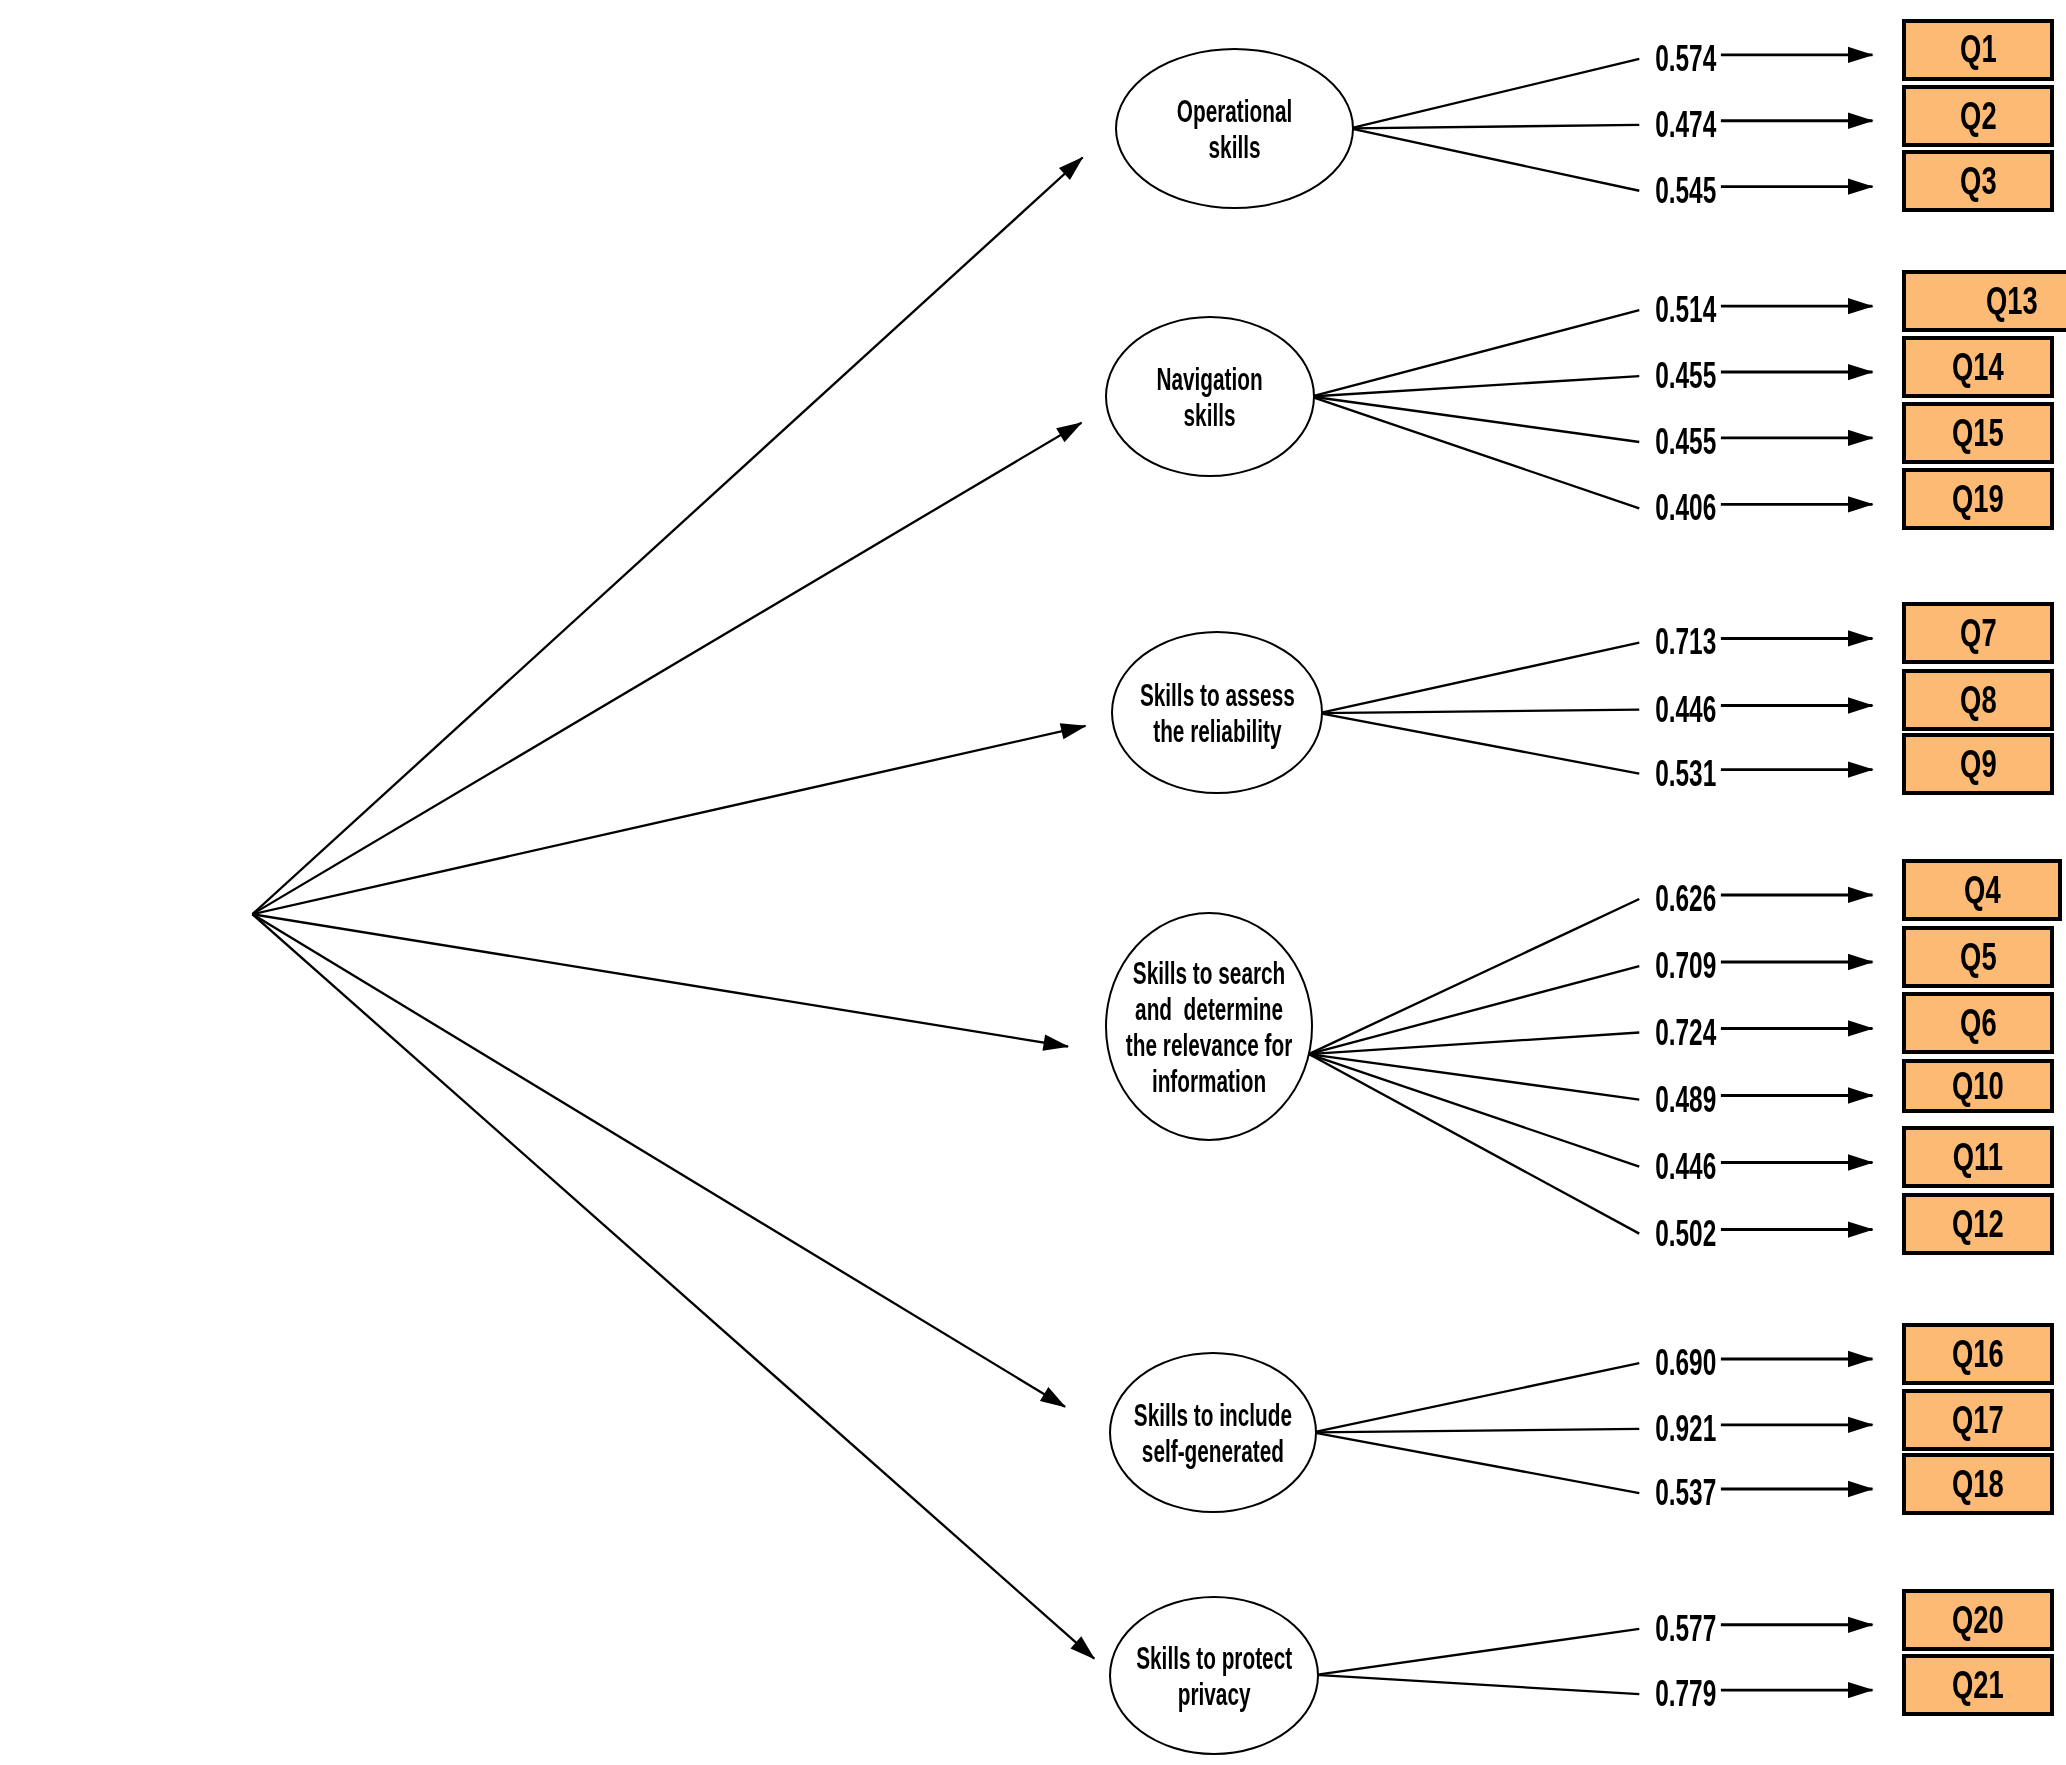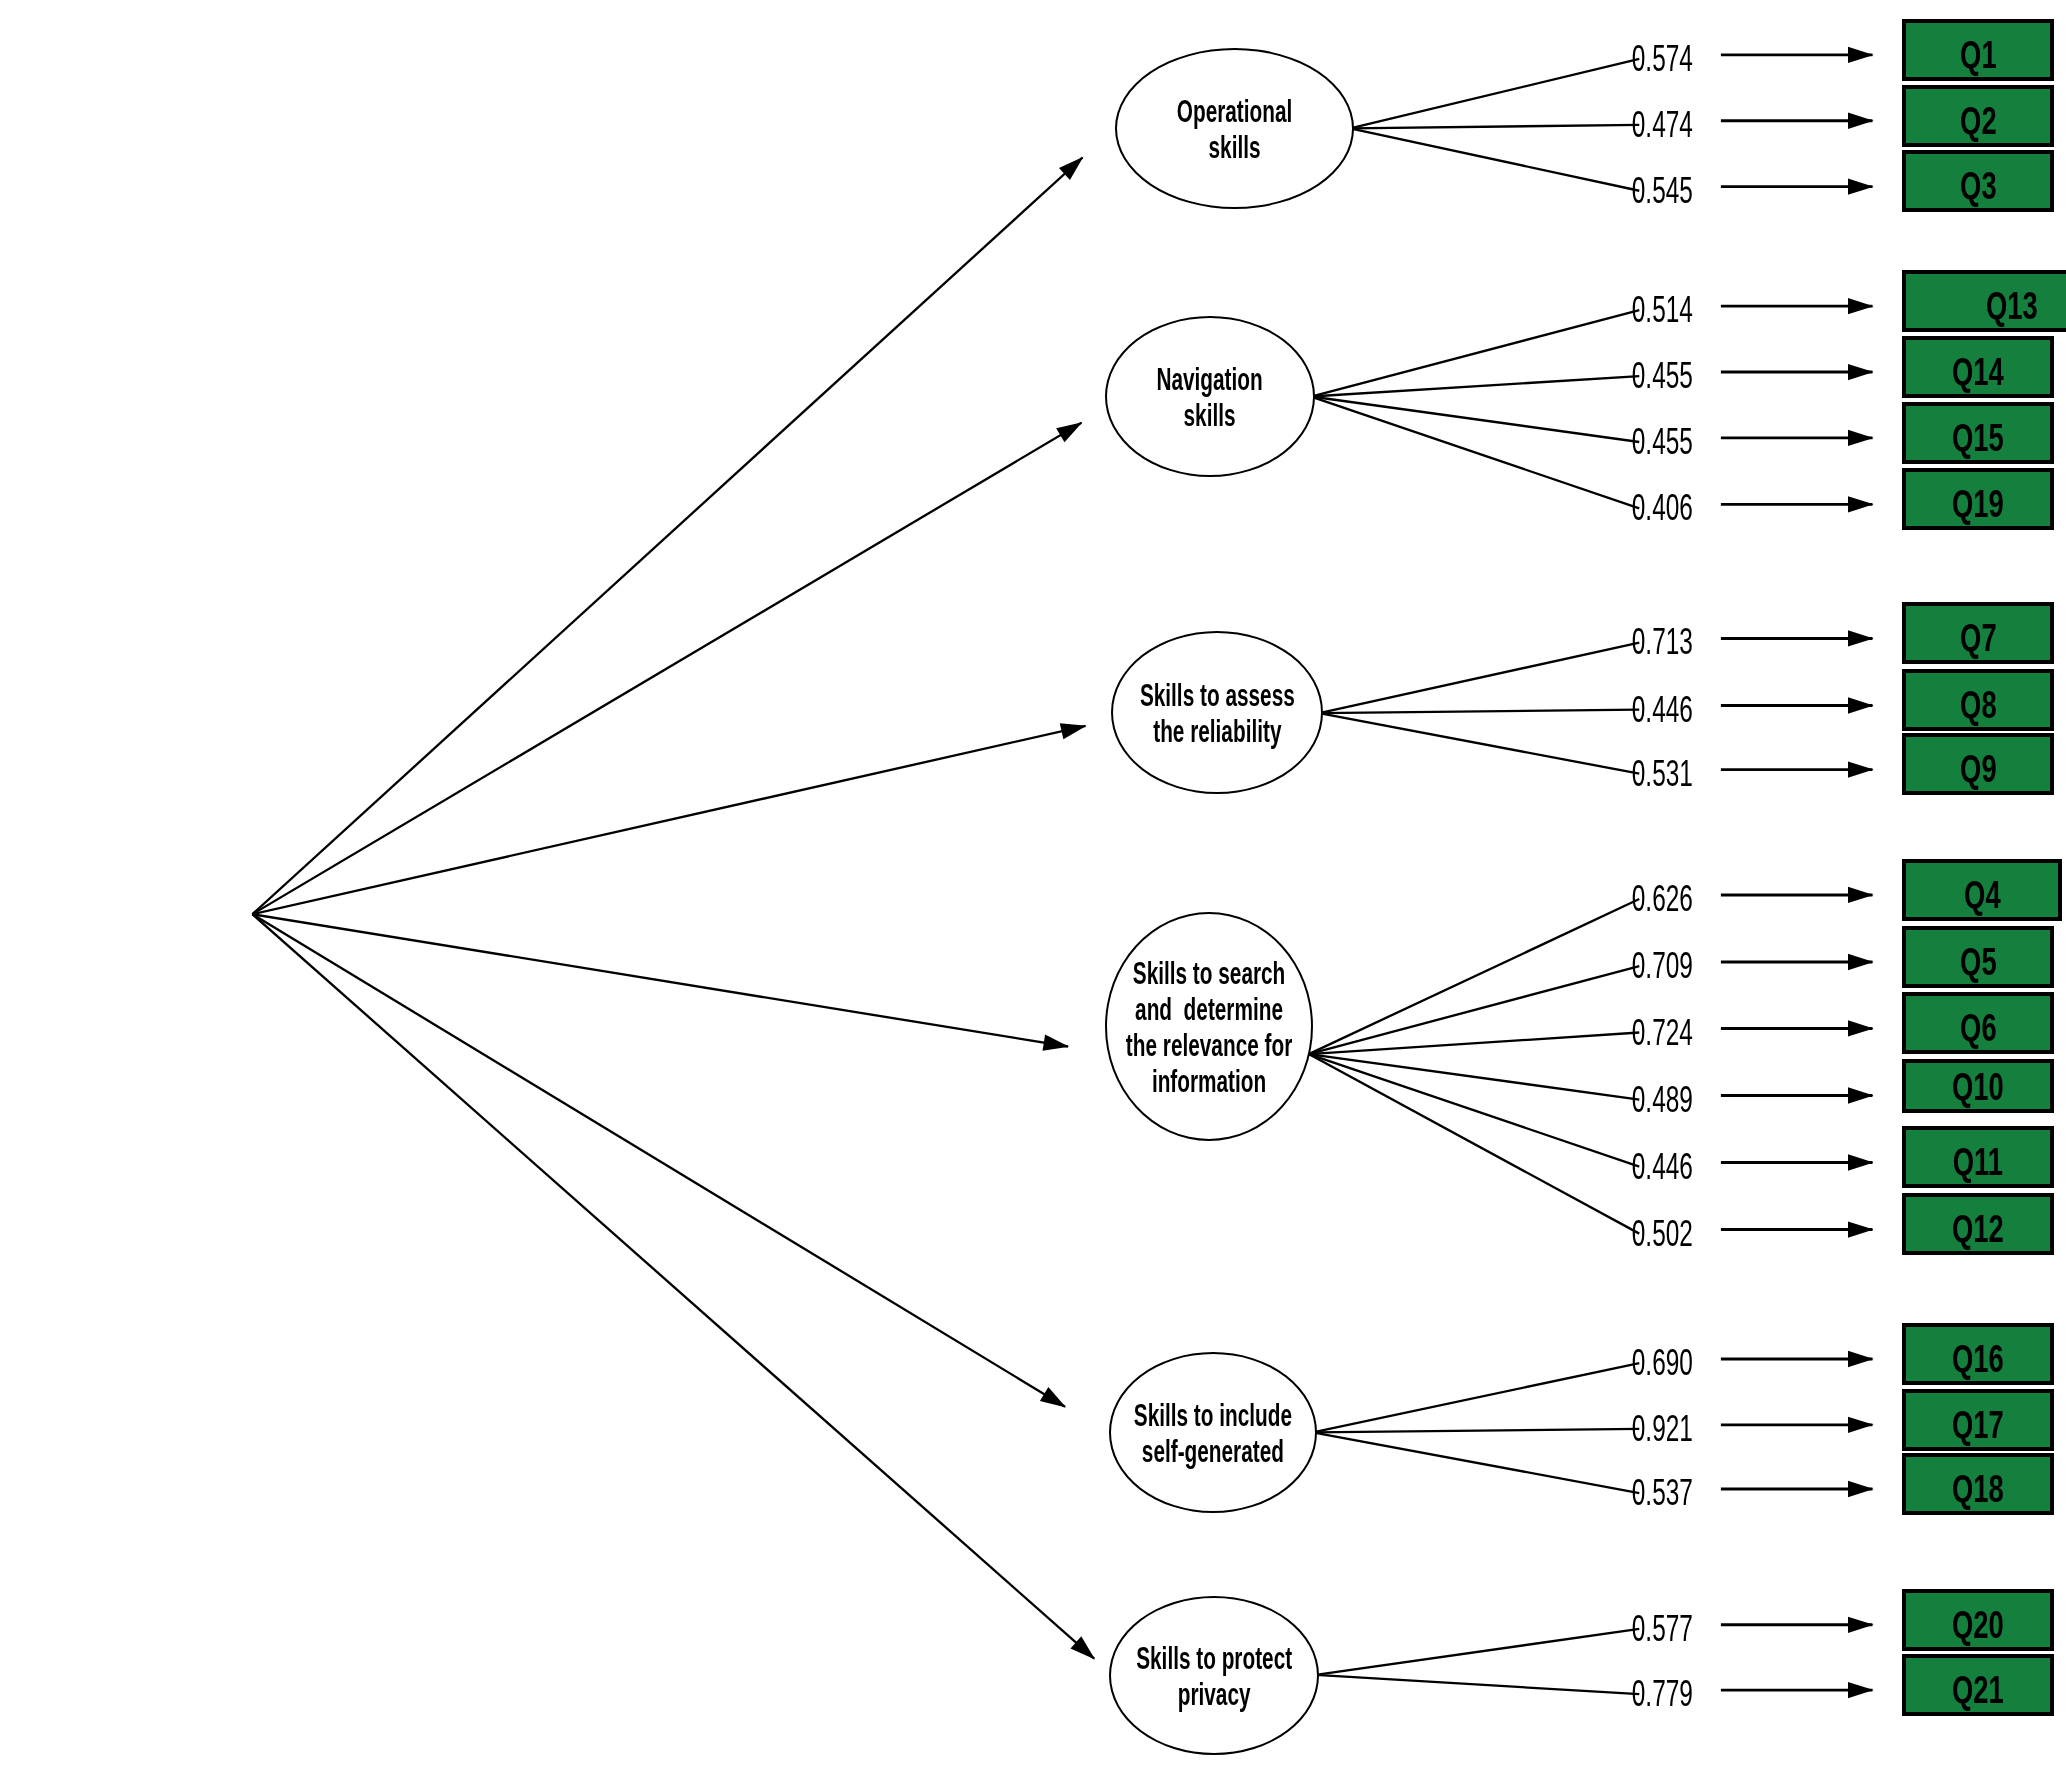--- a/index.html
+++ b/index.html
@@ -29,40 +29,40 @@
     color: #000;
     text-align: center;
     transform: scaleX(0.66);
     transform-origin: 50% 50%;
   }
   .lbl-line { display: block; white-space: pre; }
   .qbox {
     position: absolute;
     box-sizing: border-box;
     border: 4.1px solid #000;
-    background: #15803d;
+    background: #fdba74;
     display: flex;
-    align-items: flex-end;
+    align-items: center;
     justify-content: center;
   }
   .qtxt {
     font-weight: bold;
     font-size: 38px;
     color: #000;
     transform: scaleX(0.72);
     transform-origin: 50% 50%;
     white-space: pre;
   }
   .num {
     position: absolute;
     width: 128px;
     height: 42px;
     line-height: 42px;
-    text-align: left;
-    font-weight: normal;
+    text-align: right;
+    font-weight: bold;
     font-size: 37px;
     color: #000;
   }
   .num > span {
     display: block;
     transform: scaleX(0.66);
     transform-origin: 50% 50%;
     white-space: pre;
   }
   .wire { stroke: #000; fill: none; }

